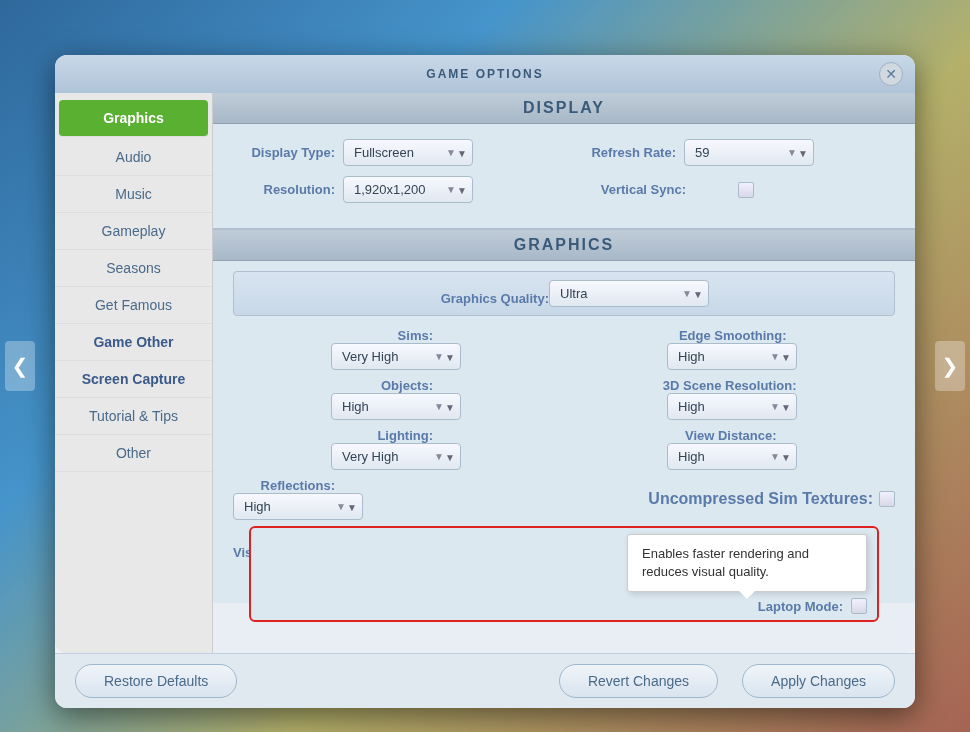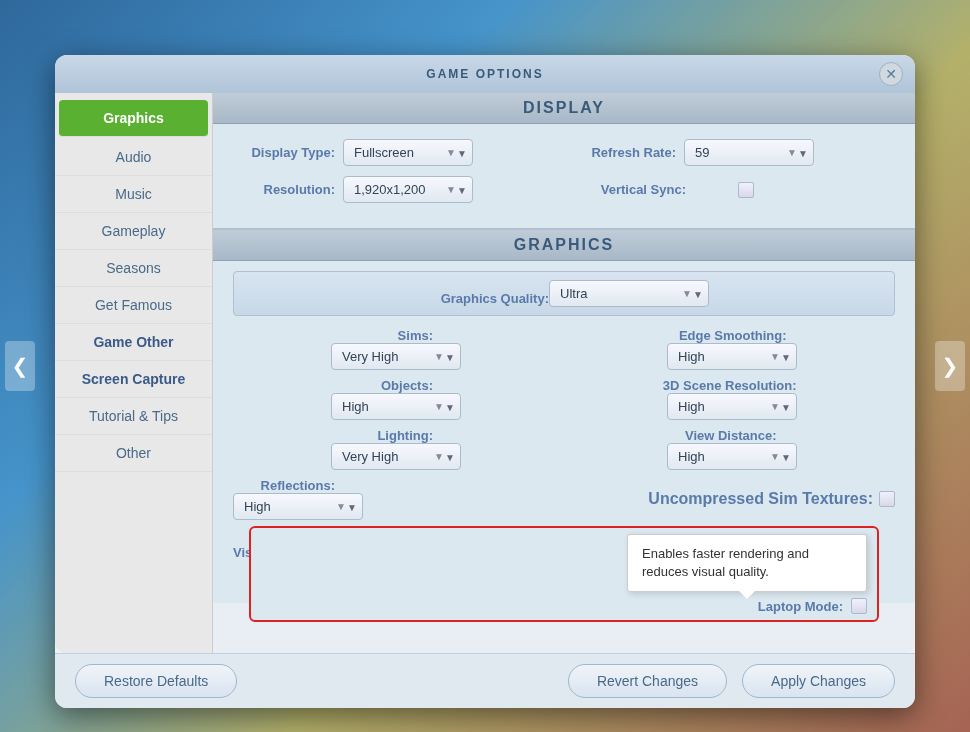--- a/index.html
+++ b/index.html
@@ -506,19 +506,19 @@
           <span style="color:#dd2222;font-size:30px;margin-left:20px;">➜</span>
         </div>
 
       </div>
 
     </div>
   </div>
 
   <div class="dialog-footer">
     <button class="footer-btn">Restore Defaults</button>
-    <div style="display:flex;gap:15px;">
+    <div style="display:flex;gap:24px;">
       <button class="footer-btn">Revert Changes</button>
       <button class="footer-btn">Apply Changes</button>
     </div>
   </div>
 
 </div>
 
 </body></html>

